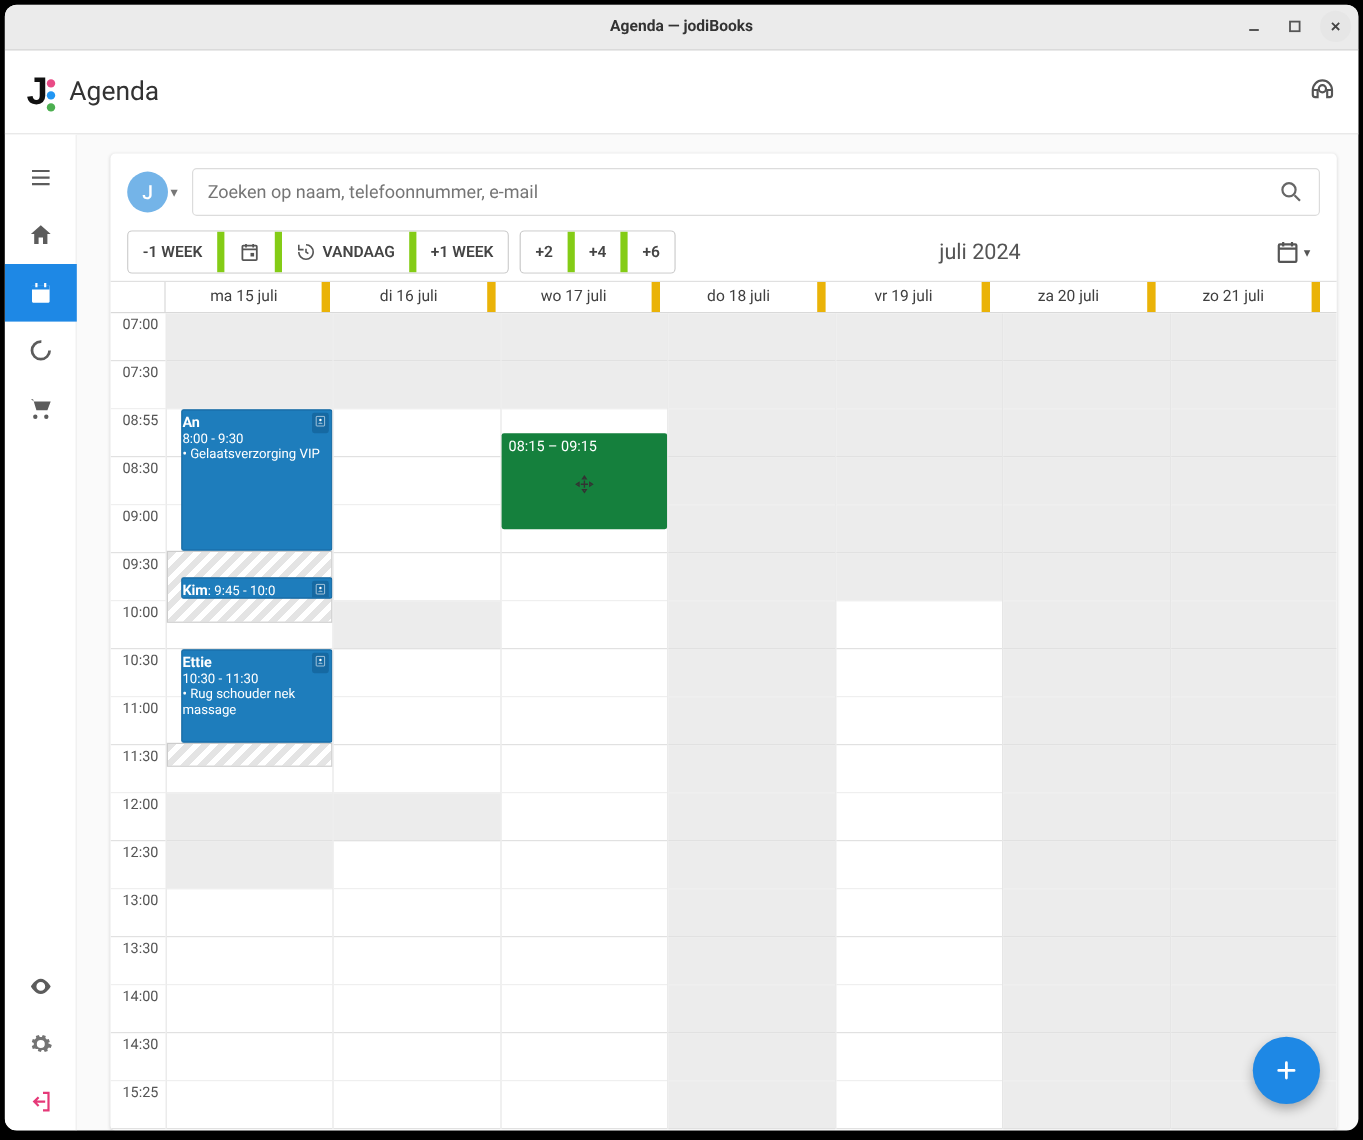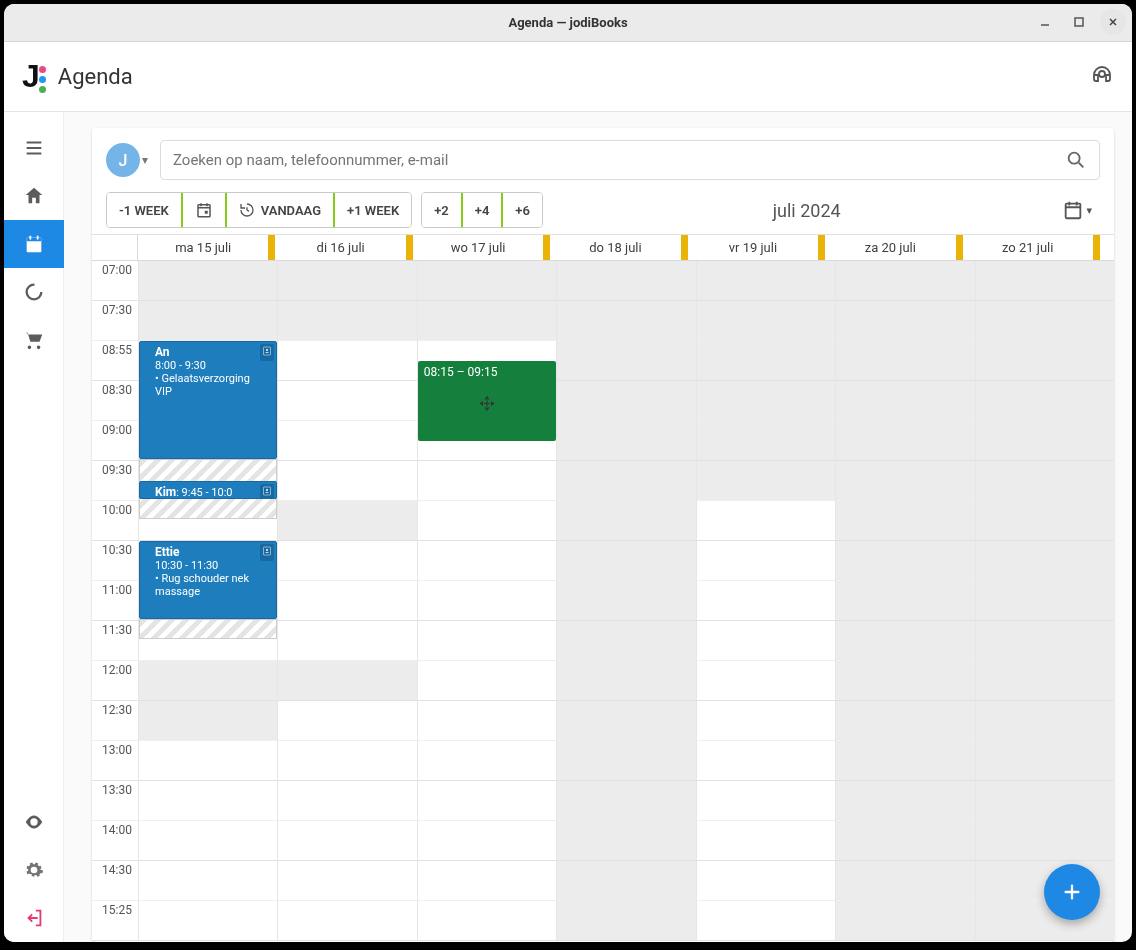--- a/index.html
+++ b/index.html
@@ -29,42 +29,42 @@
   .card-head{padding:12px 14px 0 14px;}
   .search-row{display:flex;align-items:center;gap:12px;}
   .avatar-chip{display:flex;align-items:center;gap:2px;}
   .avatar{width:34px;height:34px;border-radius:50%;background:#74b4e8;color:#fff;display:flex;align-items:center;justify-content:center;font-weight:500;font-size:16px;}
   .chev-down{color:#777;font-size:12px;}
   .search-box{flex:1;height:40px;border:1px solid #dcdcdc;border-radius:4px;display:flex;align-items:center;padding:0 12px;color:#777;justify-content:center;}
   .search-box input{flex:1;border:none;outline:none;font-size:15px;color:#444;}
   .toolbar{display:flex;align-items:center;gap:1px;margin-top:12px;}
   .btn-grp{display:inline-flex;border:1px solid #c8c8c8;border-radius:4px;overflow:hidden;margin-right:8px;}
   .btn{height:34px;padding:0 12px;display:flex;align-items:center;justify-content:center;font-size:13px;font-weight:600;color:#444;background:#fff;border:none;gap:6px;}
-  .btn + .btn{border-left:2px solid #84cc16;}
+  .btn + .btn{border-left:6px solid #84cc16;}
   .btn svg{display:block;}
   .month-label{flex:1;text-align:center;font-size:18px;color:#555;}
   .view-pick{display:flex;align-items:center;gap:2px;color:#555;padding-right:8px;}
   .cal{flex:1;margin-top:6px;border-top:1px solid #e0e0e0;position:relative;overflow:hidden;}
   .cal-header{display:flex;border-bottom:1px solid #d9d9d9;height:26px;}
   .time-gutter-h{width:46px;border-right:1px solid #d9d9d9;}
   .day-h{flex:1;display:flex;align-items:center;justify-content:center;font-size:13px;color:#404040;border-right:7px solid #eab308;text-align:right;}
   .day-h:last-child{border-right:none;}
   .scrollpad{width:14px;}
   .cal-body{position:absolute;left:0;right:0;top:26px;bottom:0;overflow-y:auto;overflow-x:hidden;}
   .cal-body::-webkit-scrollbar{width:14px;}
   .cal-body::-webkit-scrollbar-thumb{background:#c4c4c4;border-radius:7px;}
   .grid{display:flex;position:relative;}
   .time-gutter{width:46px;}
   .time-slot{height:40px;border-bottom:1px solid #efefef;font-size:12px;color:#555;text-align:right;padding-right:6px;padding-top:2px;}
   .time-slot.hour{border-bottom:1px solid #e1e1e1;}
   .day-col{flex:1;border-left:1px solid #e6e6e6;position:relative;}
   .slot{height:40px;border-bottom:1px solid #efefef;}
   .slot.hour{border-bottom:1px solid #e1e1e1;}
   .slot.closed{background:#ececec;}
-  .evt{position:absolute;left:0;right:0;background:#1e7dbc;color:#fff;font-size:11px;padding:3px 15px;border-radius:2px;overflow:hidden;border:1px solid #1669a2;}
+  .evt{position:absolute;left:12px;right:0;background:#1e7dbc;color:#fff;font-size:11px;padding:3px 0;border-radius:2px;overflow:hidden;border:1px solid #1669a2;}
   .evt .name{font-weight:700;font-size:12px;}
   .evt-badge{position:absolute;right:2px;top:2px;background:#1669a2;border-radius:2px;padding:1px;}
   .hatched{position:absolute;left:0;right:0;background:repeating-linear-gradient(135deg,#e4e4e4 0 5px,#fff 5px 10px);border:1px solid #ccc;}
   .drag-evt{position:absolute;background:#15803d;color:#fff;font-size:12px;padding:4px 6px;border-radius:2px;}
   .fab{position:absolute;right:32px;bottom:22px;width:56px;height:56px;border-radius:50%;background:#1e88e5;color:#fff;display:flex;align-items:center;justify-content:center;box-shadow:0 4px 10px rgba(0,0,0,0.3);font-size:28px;}
   .move-cursor{position:absolute;color:#444;}
 </style>
 </head>
 <body>
 

